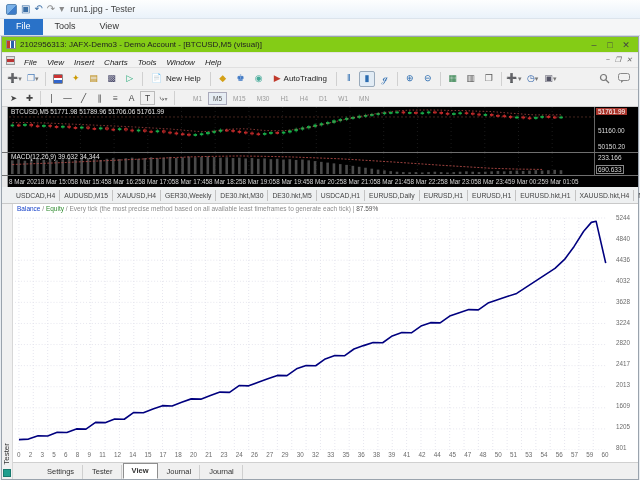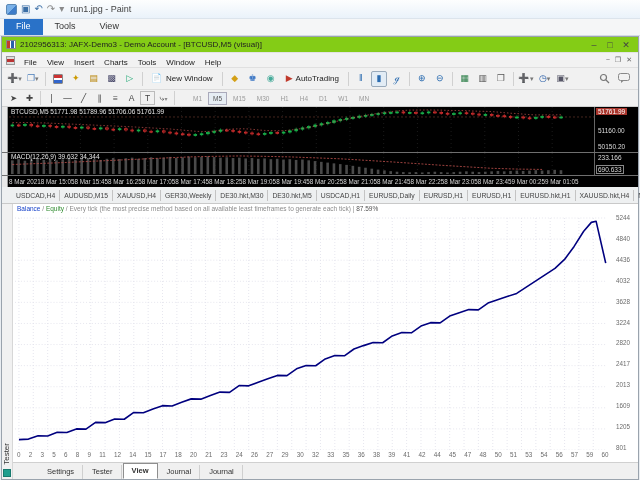--- a/index.html
+++ b/index.html
@@ -14,21 +14,21 @@
   .paint-tabs { height:17px; background:#f5f6f7; border-bottom:1px solid #d4dbe3; display:flex; align-items:stretch; padding-left:4px; }
   .ptab { font-size:9px; color:#333; padding:2px 12px 0; }
   .ptab.file { background:#2a72c8; color:#fff; }
 
   
   .mt5 { position:absolute; left:1px; top:36px; width:638px; height:444px; border:1px solid #9aa3ad; background:#f0f0f0; }
   .mt5-titlebar { height:16px; display:flex; align-items:center; padding:0 4px; background:#84cc16; border-bottom:1px solid #e3e3e3; }
   .mt5-appicon { width:10px; height:9px; margin-right:4px; background:linear-gradient(90deg,#c23b2e 0 3px,#fff 3px 4px,#2b5fa8 4px 7px,#fff 7px 8px,#3aa14f 8px); border:1px solid #888; }
   .mt5-title { font-size:8px; color:#222; flex:1; white-space:nowrap; overflow:hidden; }
   .win-ctl { font-size:9px; color:#444; width:16px; text-align:center; }
-  .mt5-menubar { height:15px; display:flex; align-items:center; gap:1px; padding:0 4px; background:#f2f2f2; border-bottom:1px solid #e0e0e0; }
+  .mt5-menubar { height:15px; display:flex; align-items:center; gap:1px; padding:0 4px; background:#f2f2f2; border-bottom:1px solid #e0e0e0;font-style:italic; }
   .menu-chart-icon { width:9px; height:9px; margin-right:3px; background:linear-gradient(#ddd 0 2px,#b33 2px 5px,#ddd 5px 7px,#555 7px); border:1px solid #999; }
   .mt5-menubar .mi { font-size:8px; color:#222; padding:1px 5px; }
   .menu-right { margin-left:auto; display:flex; gap:5px; font-size:7px; color:#666; padding-right:2px; }
 
   .toolbar1 { height:22px; display:flex; align-items:center; gap:2px; padding:0 4px; background:#f1f1f1; border-bottom:1px solid #ddd; }
   .tbtn { height:16px; min-width:16px; display:flex; align-items:center; justify-content:center; font-size:9px; border:1px solid transparent; border-radius:2px; color:#333; }
   .tbtn .g { font-size:9px; line-height:9px; }
   .tbtn.labeled { font-size:8px; gap:3px; padding:0 4px; color:#222; }
   .tbtn.pressed { border-color:#9ab; background:#e2ecf5; }
   .tb-sep { width:1px; height:14px; background:#d0d0d0; margin:0 2px; }
@@ -85,21 +85,21 @@
 </style>
 </head>
 <body>
 
 <div class="paint-titlebar">
   <span class="paint-logo"></span>
   <span class="qa-icon">▣</span>
   <span class="qa-icon">↶</span>
   <span class="qa-icon gray">↷</span>
   <span class="qa-icon gray">▾</span>
-  <span class="paint-title">run1.jpg - Paint</span>
+  <span class="paint-title">run1.jpg - Tester</span>
 </div>
 <div class="paint-tabs">
   <span class="ptab file">File</span>
   <span class="ptab">Tools</span>
   <span class="ptab">View</span>
 </div>
 
 <div class="mt5">
 
   <div class="mt5-titlebar">
@@ -141,21 +141,21 @@
       </span>
     <span class="tbtn">
         <span class="g" style="color:#446">▩</span>
       </span>
     <span class="tbtn">
         <span class="g" style="color:#2a7">▷</span>
       </span>
     <span class="tb-sep"></span>
     <span class="tbtn labeled">
         <span class="g" style="color:#1d9e3f">📄</span>
-        <span>New Window</span>
+        <span>New Help</span>
       </span>
     <span class="tb-sep"></span>
     <span class="tbtn">
         <span class="g" style="color:#d4a017">◆</span>
       </span>
     <span class="tbtn">
         <span class="g" style="color:#3b76c4">♚</span>
       </span>
     <span class="tbtn">
         <span class="g" style="color:#4a9">◉</span>

